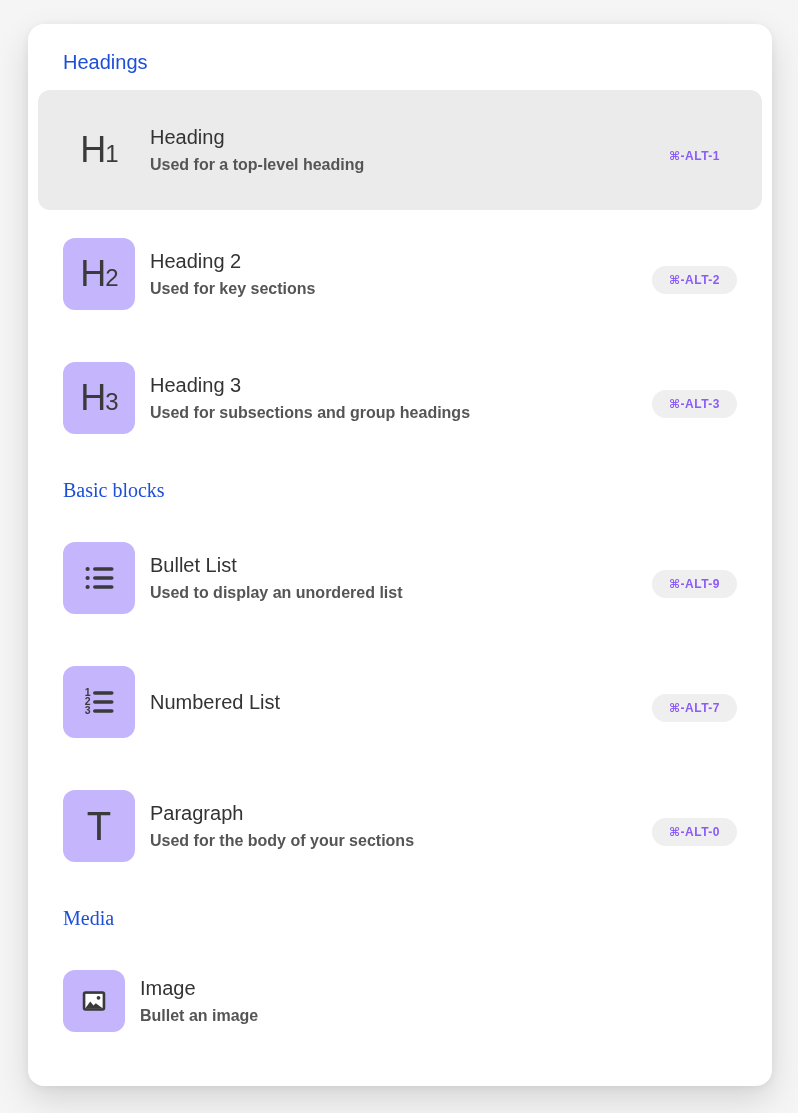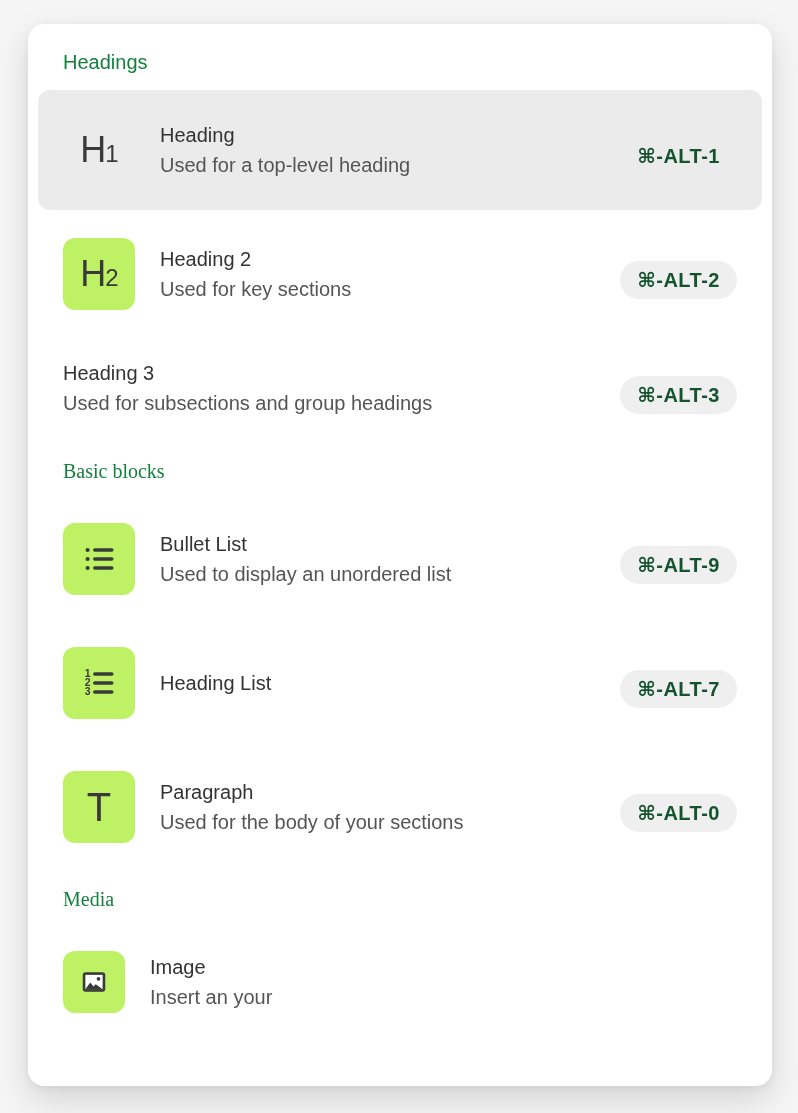--- a/index.html
+++ b/index.html
@@ -14,71 +14,71 @@
     left: 28px; top: 24px;
     width: 744px; height: 1062px;
     background: #ffffff;
     border-radius: 16px;
     box-shadow: 0 14px 34px rgba(0,0,0,0.13), 0 2px 8px rgba(0,0,0,0.06);
     padding: 26px 10px 16px 10px;
     overflow: hidden;
   }
   .section-label {
     font-size: 20px;
-    color: #15803d;
+    color: #1d4ed8;
     margin: 0 0 16px 25px;
     line-height: 1.2;
   }
   .section-label.not-first { margin-top: 20px; font-family: Liberation Serif, serif; }
   .menu-item {
     display: flex;
     align-items: center;
-    gap: 25px;
+    gap: 15px;
     padding: 24px 25px;
     border-radius: 12px;
     margin-bottom: 4px;
     cursor: pointer;
   }
   .menu-item.selected { background: #ebebeb; }
   .item-icon {
     width: 72px; height: 72px;
     flex: 0 0 72px;
-    background: #bef264;
+    background: #c4b5fd;
     border-radius: 12px;
     display: flex;
     align-items: center;
     justify-content: center;
     color: #3a3a3a;
   }
   .menu-item.selected .item-icon { background: transparent; }
   .menu-item.compact .item-icon { width: 62px; height: 62px; flex: 0 0 62px; }
   .menu-item.compact { padding: 24px 25px 24px 25px; }
   .h-glyph { font-size: 36px; line-height: 1; letter-spacing: -1px; }
   .h-glyph .digit { font-size: 24px; }
   .t-glyph { font-size: 40px; line-height: 1; font-weight: 400; }
   .item-body { flex: 1 1 auto; display: flex; flex-direction: column; gap: 7px; }
   .item-title {
     font-size: 20px;
     font-weight: 500;
     color: #333333;
     line-height: 1.1;
   }
   .item-desc {
-    font-size: 20px;
-    font-weight: 400;
+    font-size: 16px;
+    font-weight: 700;
     color: #555555;
     line-height: 1.2;
   }
   .shortcut {
     background: #efefef;
     border-radius: 999px;
     padding: 7px 17px;
-    font-size: 20px;
+    font-size: 12px;
     font-weight: 700;
-    color: #14532d;
+    color: #8b5cf6;
     letter-spacing: 0.5px;
     white-space: nowrap;
     flex: 0 0 auto;
     margin-top: 12px;
   }
   .menu-item.selected .shortcut { background: transparent; }
   svg { display: block; }
 </style>
 </head>
 <body>
@@ -103,20 +103,23 @@
       <span class="h-glyph"><span>H</span><span class="digit">2</span></span>
     </div>
     <div class="item-body">
       <div class="item-title">Heading 2</div>
       <div class="item-desc">Used for key sections</div>
     </div>
     <div class="shortcut">⌘-ALT-2</div>
   </div>
 
   <div class="menu-item">
+    <div class="item-icon">
+      <span class="h-glyph"><span>H</span><span class="digit">3</span></span>
+    </div>
     <div class="item-body">
       <div class="item-title">Heading 3</div>
       <div class="item-desc">Used for subsections and group headings</div>
     </div>
     <div class="shortcut">⌘-ALT-3</div>
   </div>
 
   <div class="section-label not-first">Basic blocks</div>
 
   <div class="menu-item">
@@ -142,21 +145,21 @@
       <svg width="36" height="36" viewBox="0 0 24 24" fill="none" stroke="#3a3a3a" stroke-width="2.4" stroke-linecap="round">
         <text x="4.4" y="8.2" text-anchor="middle" font-size="7" font-weight="700" fill="#3a3a3a" stroke="none" font-family="'Liberation Sans', sans-serif">1</text>
         <text x="4.4" y="14.2" text-anchor="middle" font-size="7" font-weight="700" fill="#3a3a3a" stroke="none" font-family="'Liberation Sans', sans-serif">2</text>
         <text x="4.4" y="20.2" text-anchor="middle" font-size="7" font-weight="700" fill="#3a3a3a" stroke="none" font-family="'Liberation Sans', sans-serif">3</text>
         <line x1="9.2" y1="6" x2="20.5" y2="6"></line>
         <line x1="9.2" y1="12" x2="20.5" y2="12"></line>
         <line x1="9.2" y1="18" x2="20.5" y2="18"></line>
       </svg>
     </div>
     <div class="item-body">
-      <div class="item-title">Heading List</div>
+      <div class="item-title">Numbered List</div>
     </div>
     <div class="shortcut">⌘-ALT-7</div>
   </div>
 
   <div class="menu-item">
     <div class="item-icon">
       <span class="t-glyph">T</span>
     </div>
     <div class="item-body">
       <div class="item-title">Paragraph</div>
@@ -171,17 +174,17 @@
     <div class="item-icon">
       <svg width="30" height="30" viewBox="0 0 24 24">
         <rect x="3" y="4.2" width="18" height="15.6" rx="2.2" fill="#3a3a3a"></rect>
         <rect x="5.1" y="6.3" width="13.8" height="11.4" fill="#ffffff"></rect>
         <path d="M5.1 17.7 L9 12.4 L11.6 15.5 L13.4 13.8 L18.9 17.7 Z" fill="#3a3a3a"></path>
         <circle cx="15.6" cy="9.4" r="1.5" fill="#3a3a3a"></circle>
       </svg>
     </div>
     <div class="item-body">
       <div class="item-title">Image</div>
-      <div class="item-desc">Insert an your</div>
+      <div class="item-desc">Bullet an image</div>
     </div>
   </div>
 
 </div>
 
 </body></html>

